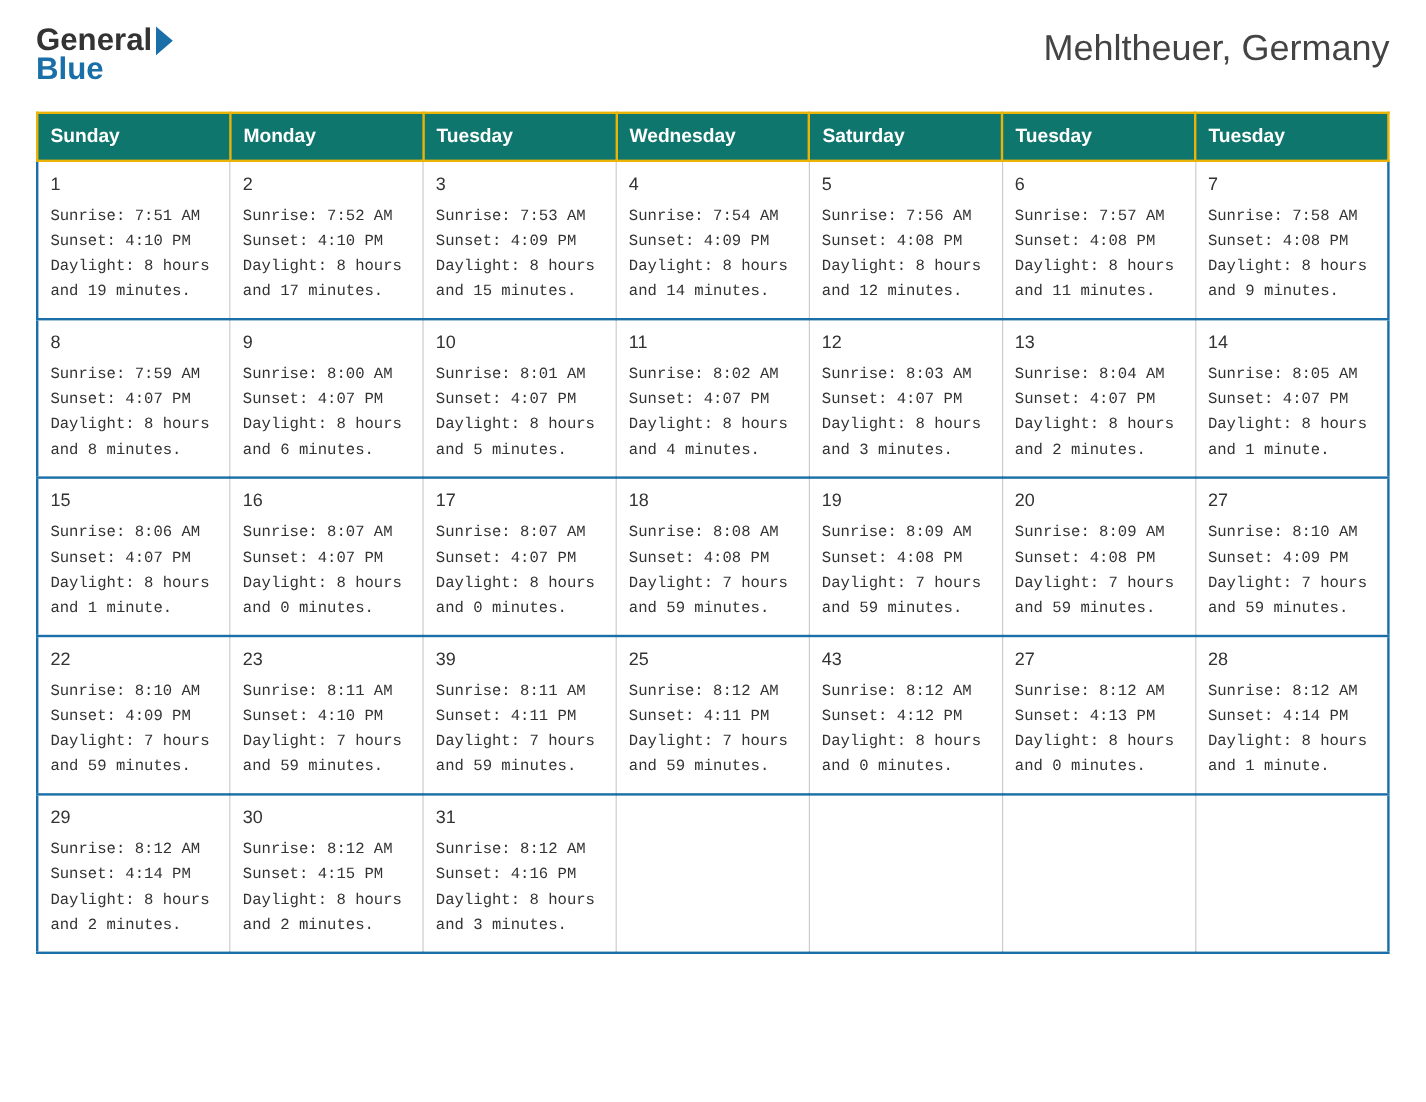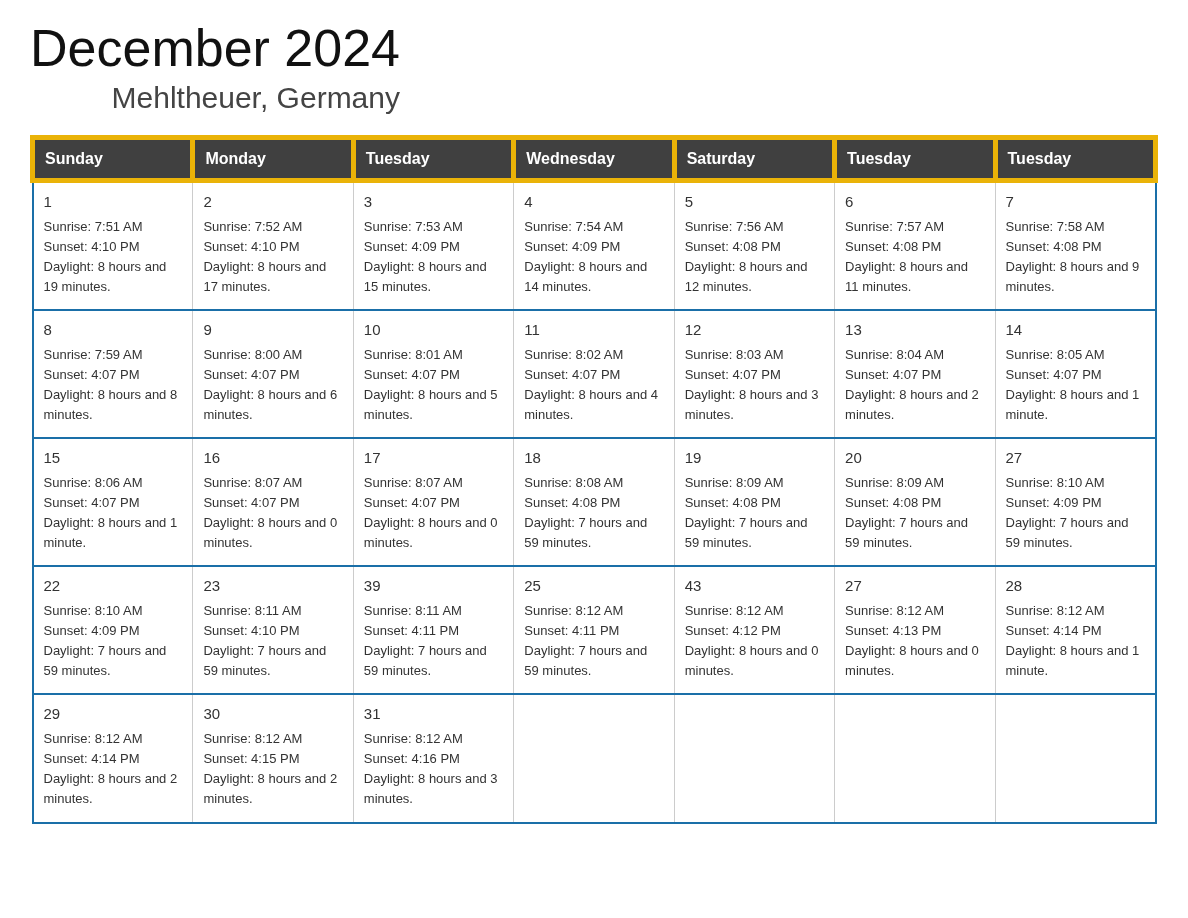--- a/index.html
+++ b/index.html
@@ -62,27 +62,27 @@
       font-size: 30px;
       color: #444;
       margin-top: 4px;
     }
     .calendar {
       width: 100%;
       border-collapse: collapse;
       border: 2px solid #1a6fa8;
     }
     .calendar th {
-      background-color: #404040;
+      background-color: #0f766e;
       color: #fff;
       font-size: 16px;
       font-weight: bold;
       padding: 10px 10px;
       text-align: left;
-      border: 5px solid #eab308;
+      border: 2px solid #eab308;
     }
     .calendar td {
       vertical-align: top;
       padding: 8px 10px 12px 10px;
       border: 1px solid #ccc;
       width: calc(100% / 7);
       min-height: 100px;
       font-size: 13px;
       line-height: 1.5;
       color: #333;
@@ -93,31 +93,38 @@
     .day-num {
       font-size: 15px;
       font-weight: normal;
       margin-bottom: 3px;
       display: block;
     }
     .day-info {
       font-size: 13px;
       color: #333;
       line-height: 1.55;
+      font-family: Liberation Mono, monospace;
     }
     .empty-cell {
       background: #fff;
     }
   </style>
 </head>
 <body>
 
 <div class="header">
+  <div class="logo">
+    <div class="logo-top">
+      <span class="general">General</span>
+      <span class="arrow"></span>
+    </div>
+    <div class="logo-bottom">Blue</div>
+  </div>
   <div class="title-block">
-    <div class="month-year">December 2024</div>
     <div class="location">Mehltheuer, Germany</div>
   </div>
 </div>
 
 <table class="calendar">
   <thead>
     <tr>
     <th>Sunday</th>
         <th>Monday</th>
         <th>Tuesday</th>

